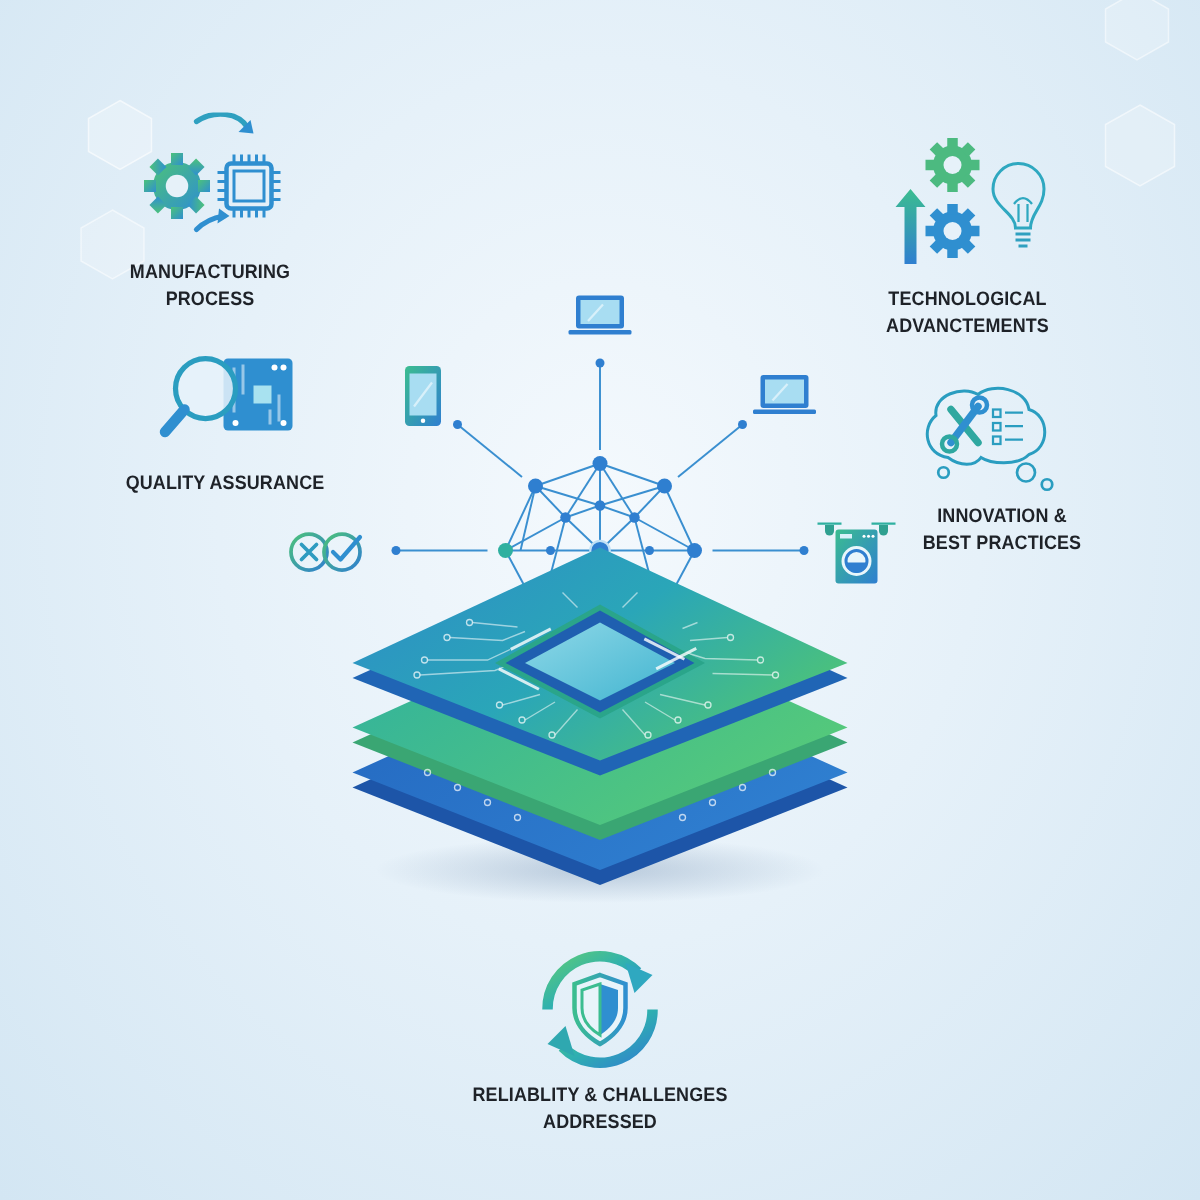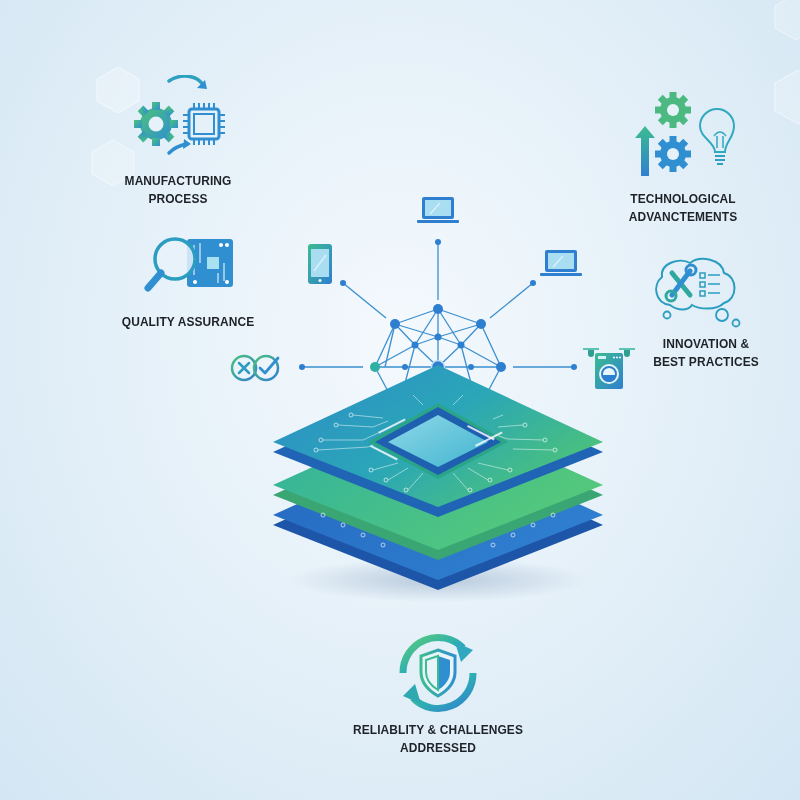--- a/index.html
+++ b/index.html
@@ -1,21 +1,21 @@
 <!DOCTYPE html>
 <html><head>
 <meta charset="utf-8">
 <style>
   html, body { margin:0; padding:0; }
   body {
     width:800px; height:800px; overflow:hidden; position:relative;
     background: radial-gradient(ellipse at 50% 42%, #f4f9fd 0%, #e6f1f9 45%, #d3e6f3 100%);
     font-family: "Liberation Sans", sans-serif;
   }
-  .stage { position:absolute; inset:0;margin-left:38px; }
+  .stage { position:absolute; inset:0; }
   .hex { position:absolute; }
   .label {
     position:absolute; text-align:center; color:#1e2228;
     font-family:"Liberation Sans", sans-serif; font-weight:bold;
     font-size:13px; line-height:18px; letter-spacing:0.1px;
     transform: scaleX(0.92); transform-origin:center top;
   }
   .icon { position:absolute; }
   svg { display:block; }
 </style>

